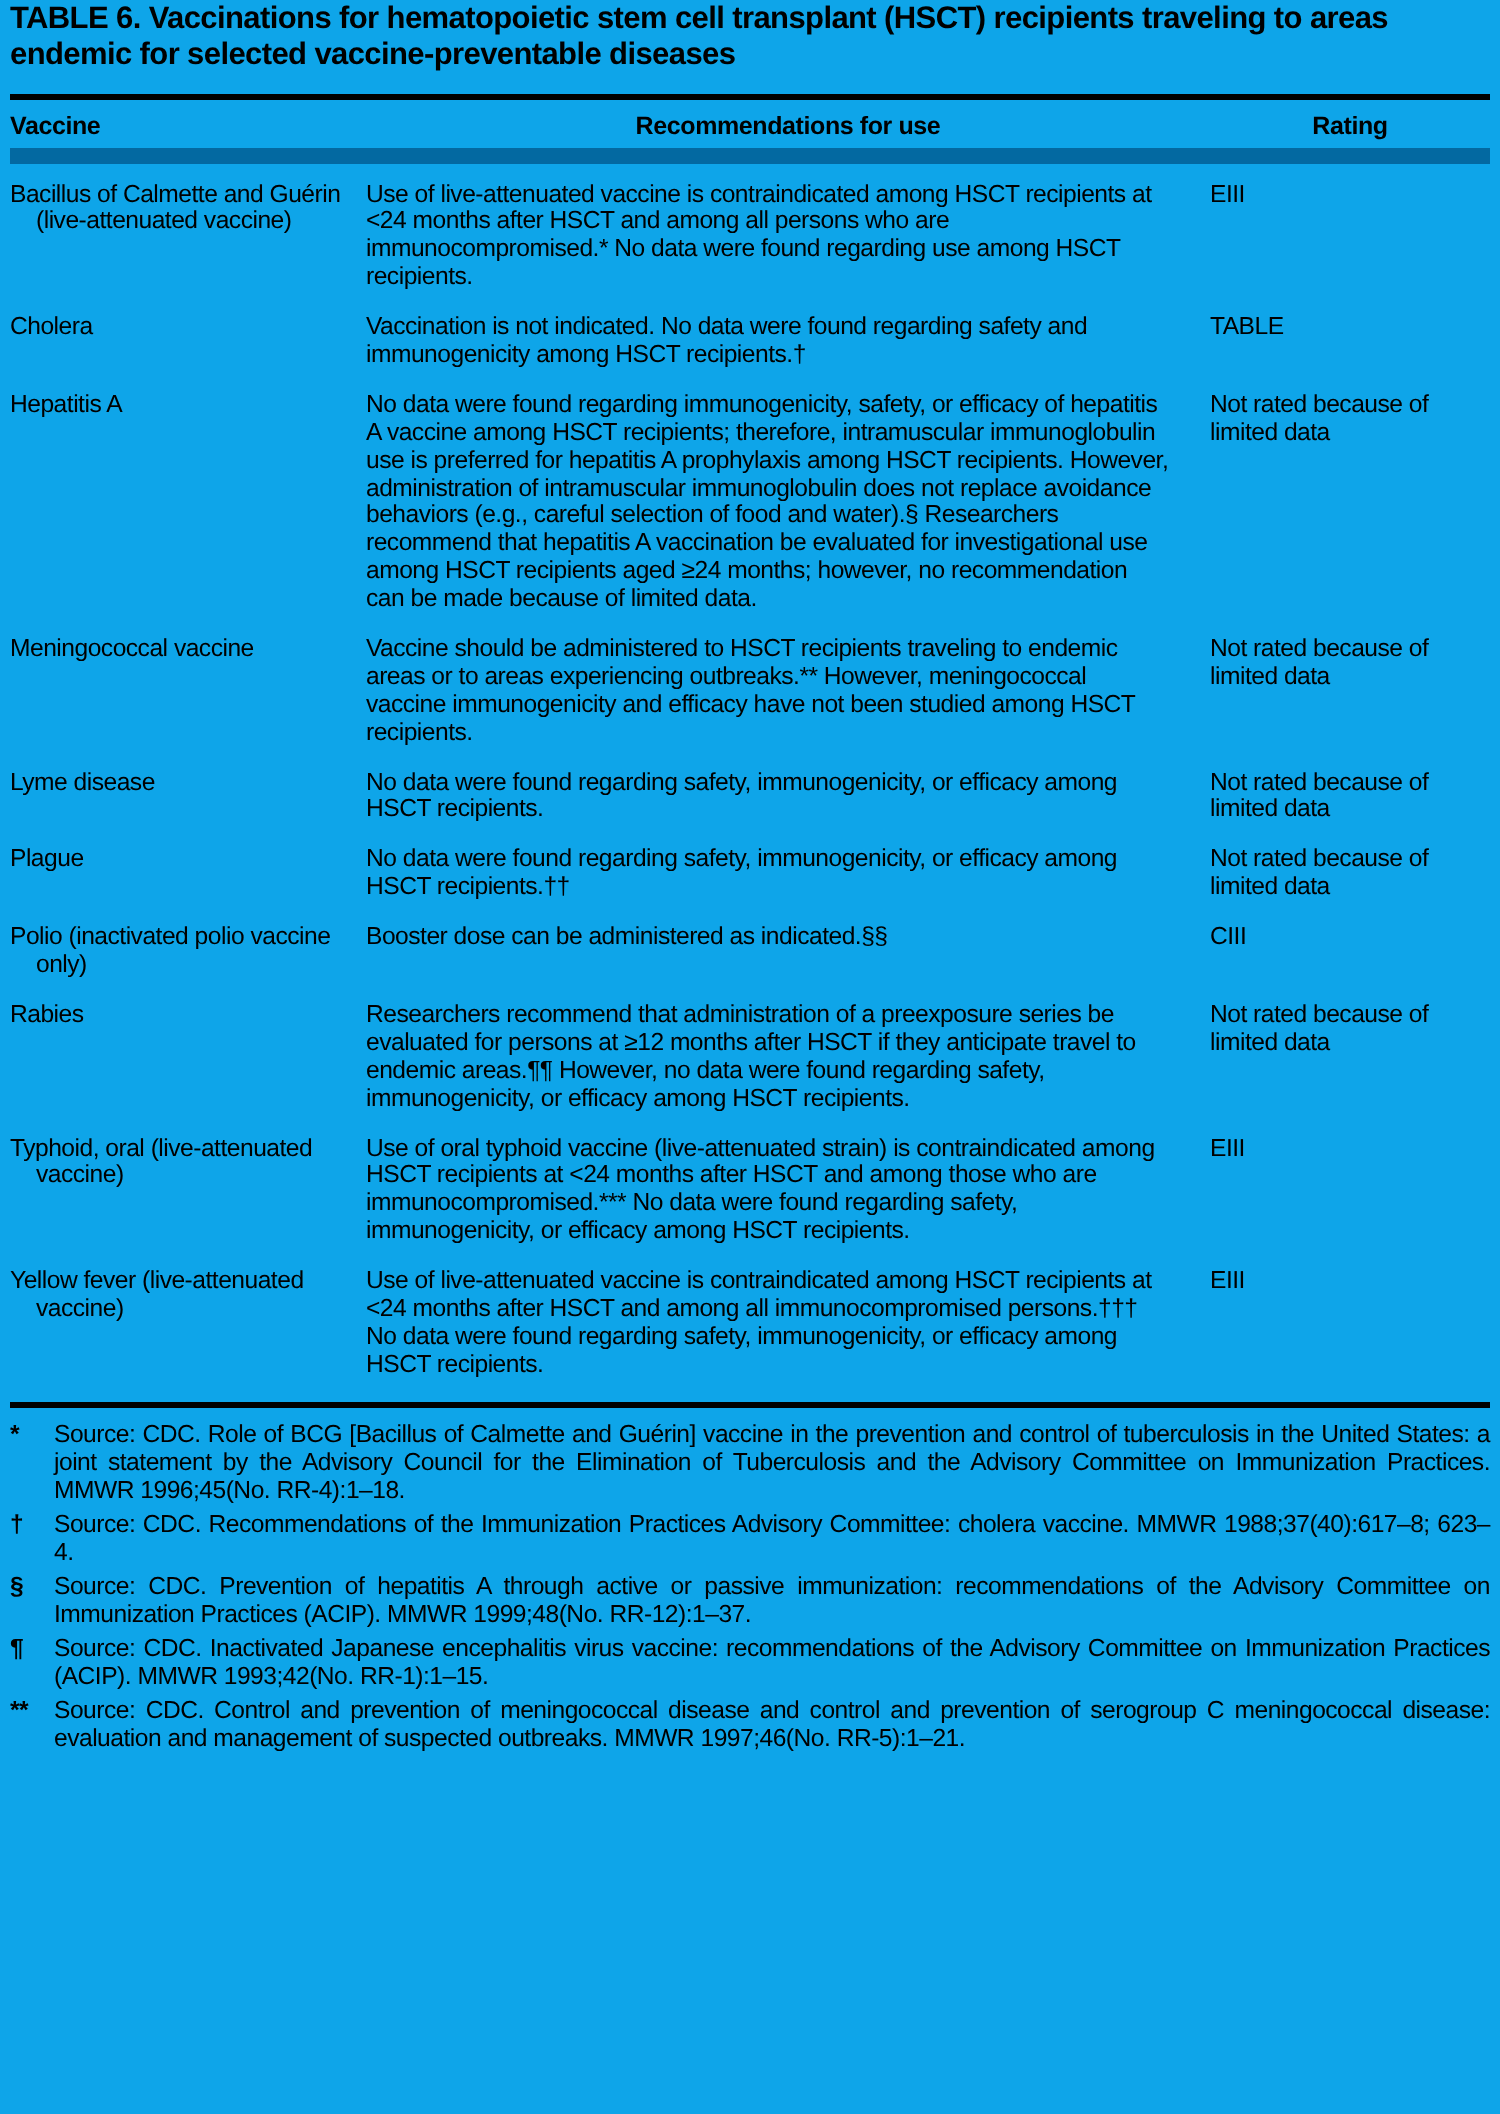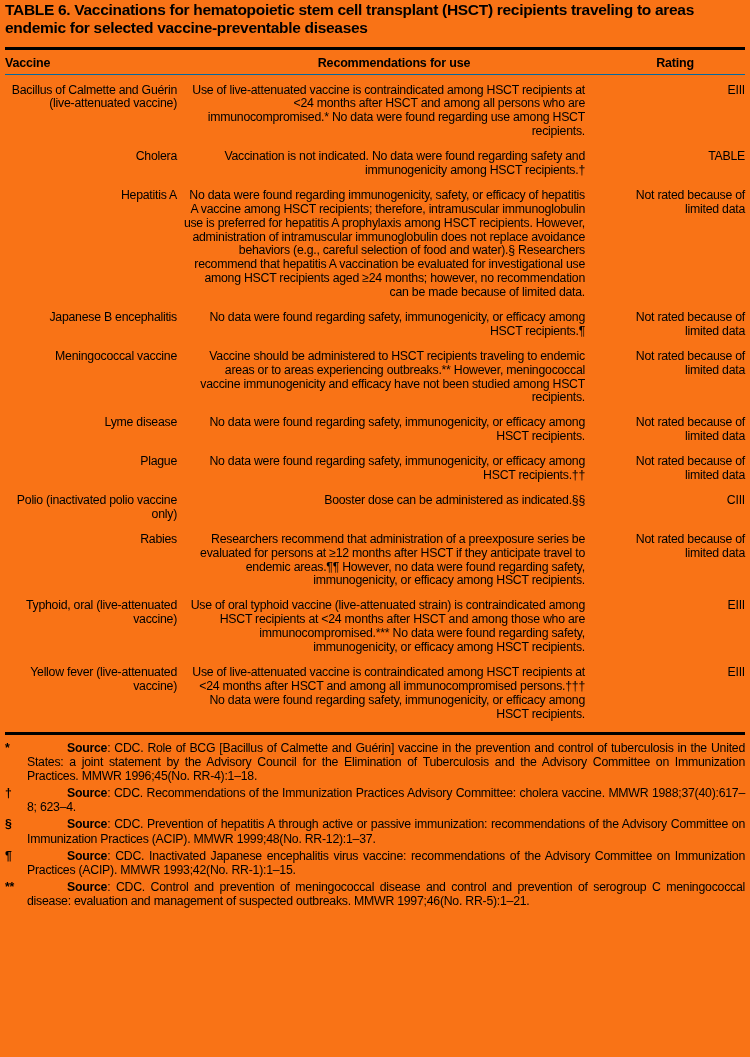--- a/index.html
+++ b/index.html
@@ -4,64 +4,63 @@
 <style>
   * { box-sizing: border-box; }
   html, body { margin: 0; padding: 0; background: #ffffff; }
   .page {
     width: 750px;
     height: 1057px;
     padding: 1px 5px 0 5px;
     font-family: "Liberation Sans", sans-serif;
     color: #000000;
     overflow: hidden;
-    background: #f97316;
+    background: #0ea5e9;
   }
   .title {
     font-weight: 700;
     font-size: 15.5px;
     line-height: 1.18;
     letter-spacing: -0.3px;
     margin: 0 0 9px 0;
   }
   .rule-thick { height: 3px; background: #000000; }
   table.vax { width: 100%; border-collapse: collapse; table-layout: fixed; }
   thead th {
     font-size: 12.5px;
     font-weight: 700;
     letter-spacing: -0.2px;
     padding: 6px 0 4px 0;
-    border-bottom: 1px solid #0369a1;
+    border-bottom: 8px solid #0369a1;
   }
   th.h-vaccine { width: 178px; text-align: left; }
   th.h-rec { text-align: center; }
   th.h-rating { width: 140px; text-align: center; margin-top: 40px; }
   td {
     vertical-align: top;
     font-size: 12.3px;
     line-height: 1.13;
     letter-spacing: -0.25px;
     padding: 0 0 11px 0;
-    text-align: right;
   }
   tbody tr:first-child td { padding-top: 9px; }
   td.cell-vaccine { padding-left: 13px; text-indent: -13px; padding-right: 6px; }
   td.cell-rec { padding-right: 20px; }
   .rule-bottom { height: 3px; background: #000000; }
   .footnotes { padding-top: 6px; }
   .footnote {
     display: flex;
     font-size: 12.3px;
     line-height: 1.14;
     letter-spacing: -0.25px;
     margin-bottom: 3px;
   }
   .fn-marker { width: 22px; flex: 0 0 22px; font-weight: 700; }
   .fn-body { flex: 1; text-align: justify; }
-  .fn-body b { font-weight: 700; margin-left: 40px; }
+  .fn-body b { font-weight: 400; }
 </style>
 </head>
 <body>
 
 <div class="page">
 
   <div class="title">TABLE 6. Vaccinations for hematopoietic stem cell transplant (HSCT) recipients traveling to areas endemic for selected vaccine-preventable diseases</div>
 
   <div class="rule-thick"></div>
 
@@ -85,25 +84,20 @@
     <td class="cell-rec">Vaccination is not indicated. No data were found regarding safety and immunogenicity among HSCT recipients.†</td>
     <td class="cell-rating">TABLE</td>
   </tr>
 
   <tr>
     <td class="cell-vaccine">Hepatitis A</td>
     <td class="cell-rec">No data were found regarding immunogenicity, safety, or efficacy of hepatitis A vaccine among HSCT recipients; therefore, intramuscular immunoglobulin use is preferred for hepatitis A prophylaxis among HSCT recipients. However, administration of intramuscular immunoglobulin does not replace avoidance behaviors (e.g., careful selection of food and water).§ Researchers recommend that hepatitis A vaccination be evaluated for investigational use among HSCT recipients aged ≥24 months; however, no recommendation can be made because of limited data.</td>
     <td class="cell-rating">Not rated because of limited data</td>
   </tr>
 
-  <tr>
-    <td class="cell-vaccine">Japanese B encephalitis</td>
-    <td class="cell-rec">No data were found regarding safety, immunogenicity, or efficacy among HSCT recipients.¶</td>
-    <td class="cell-rating">Not rated because of limited data</td>
-  </tr>
 
   <tr>
     <td class="cell-vaccine">Meningococcal vaccine</td>
     <td class="cell-rec">Vaccine should be administered to HSCT recipients traveling to endemic areas or to areas experiencing outbreaks.** However, meningococcal vaccine immunogenicity and efficacy have not been studied among HSCT recipients.</td>
     <td class="cell-rating">Not rated because of limited data</td>
   </tr>
 
   <tr>
     <td class="cell-vaccine">Lyme disease</td>
     <td class="cell-rec">No data were found regarding safety, immunogenicity, or efficacy among HSCT recipients.</td>

